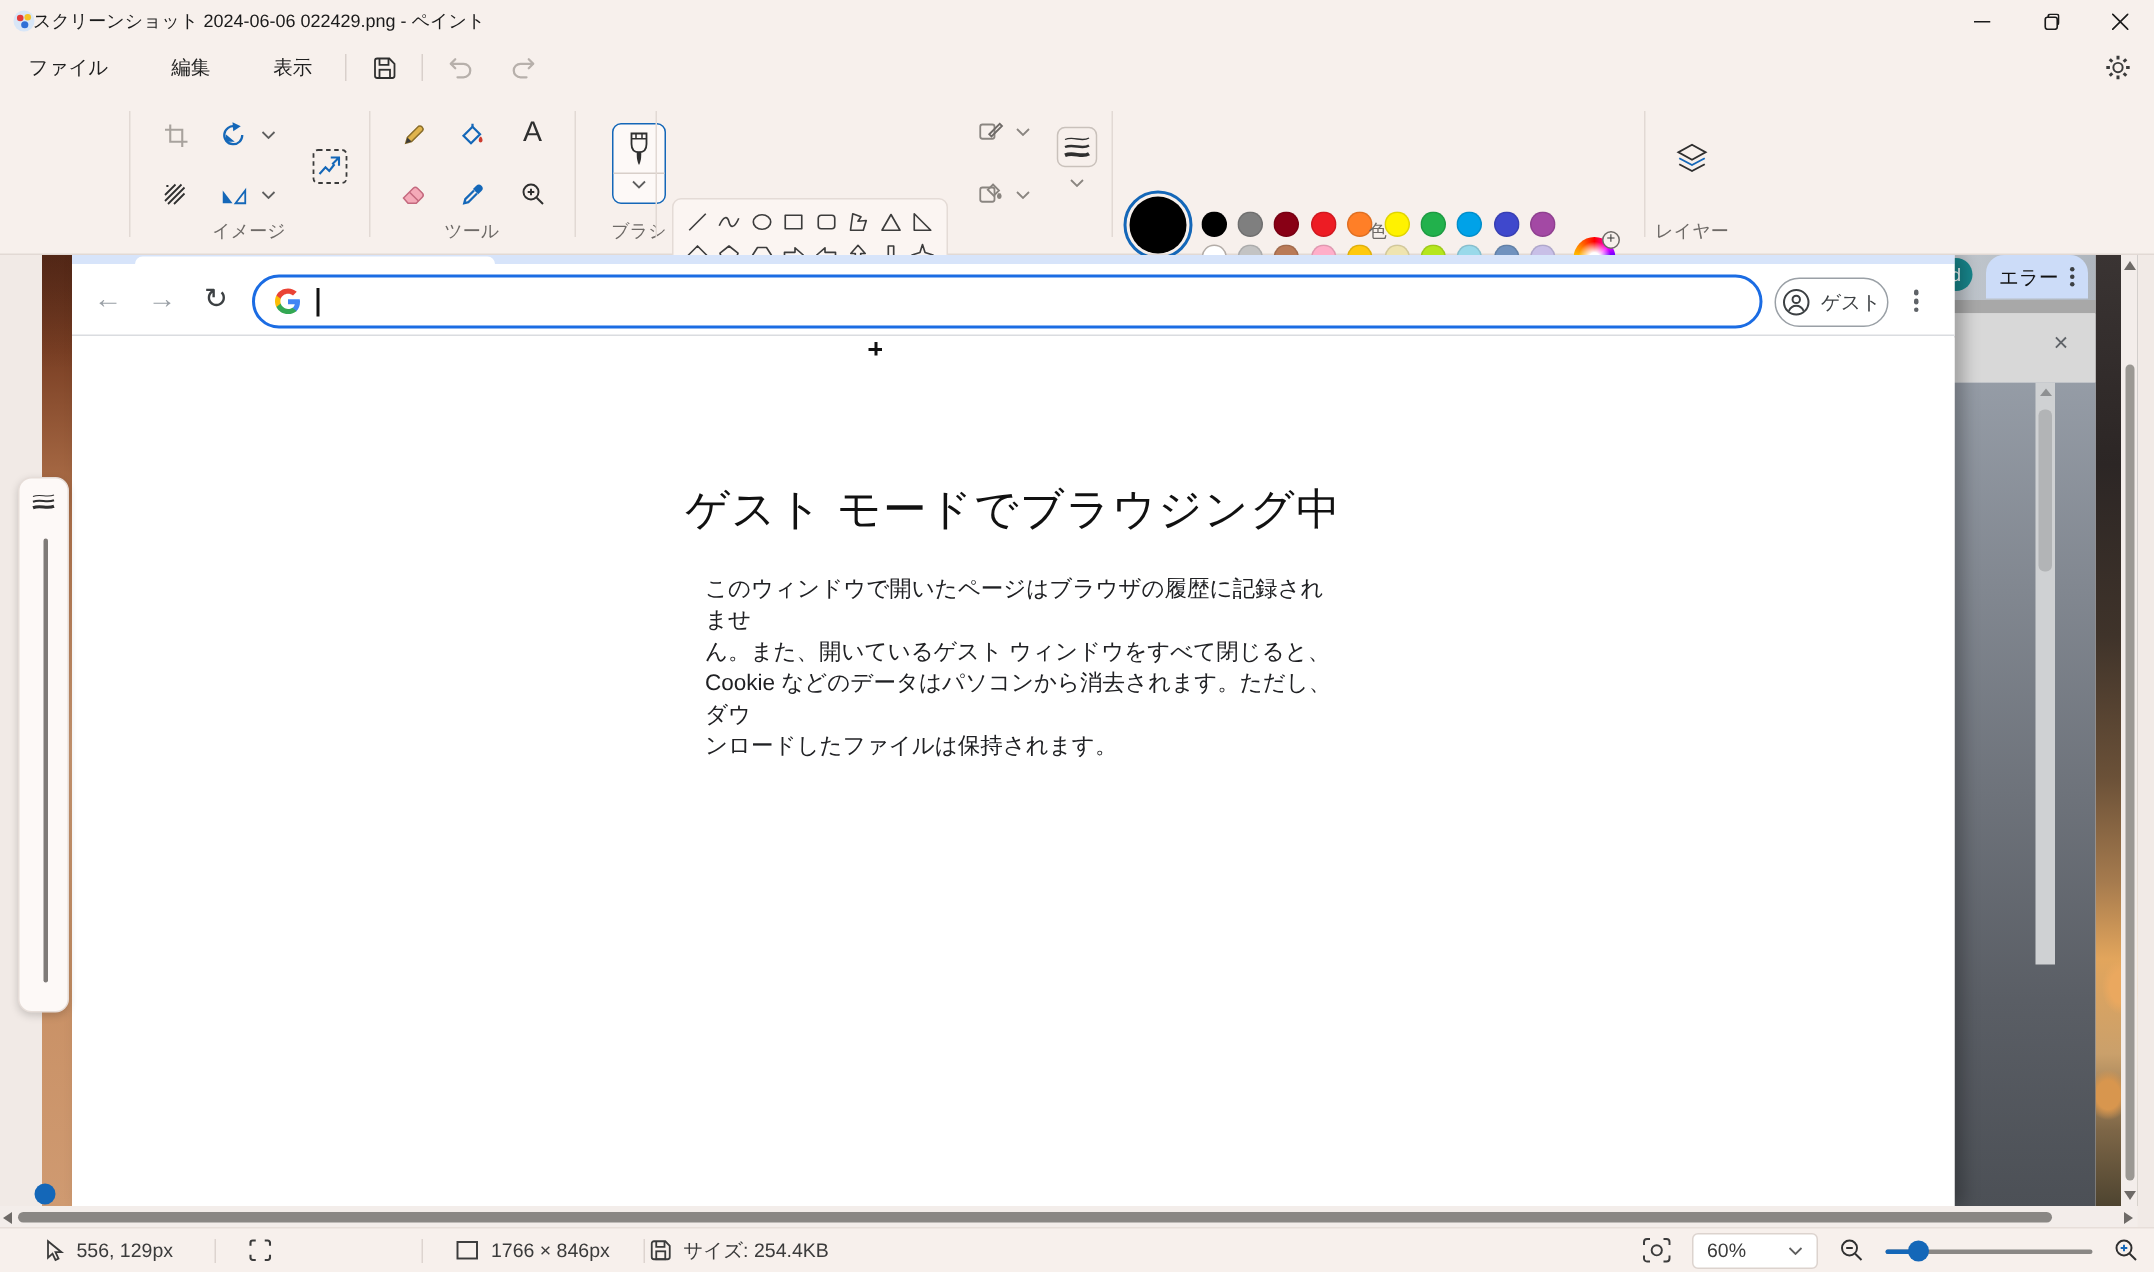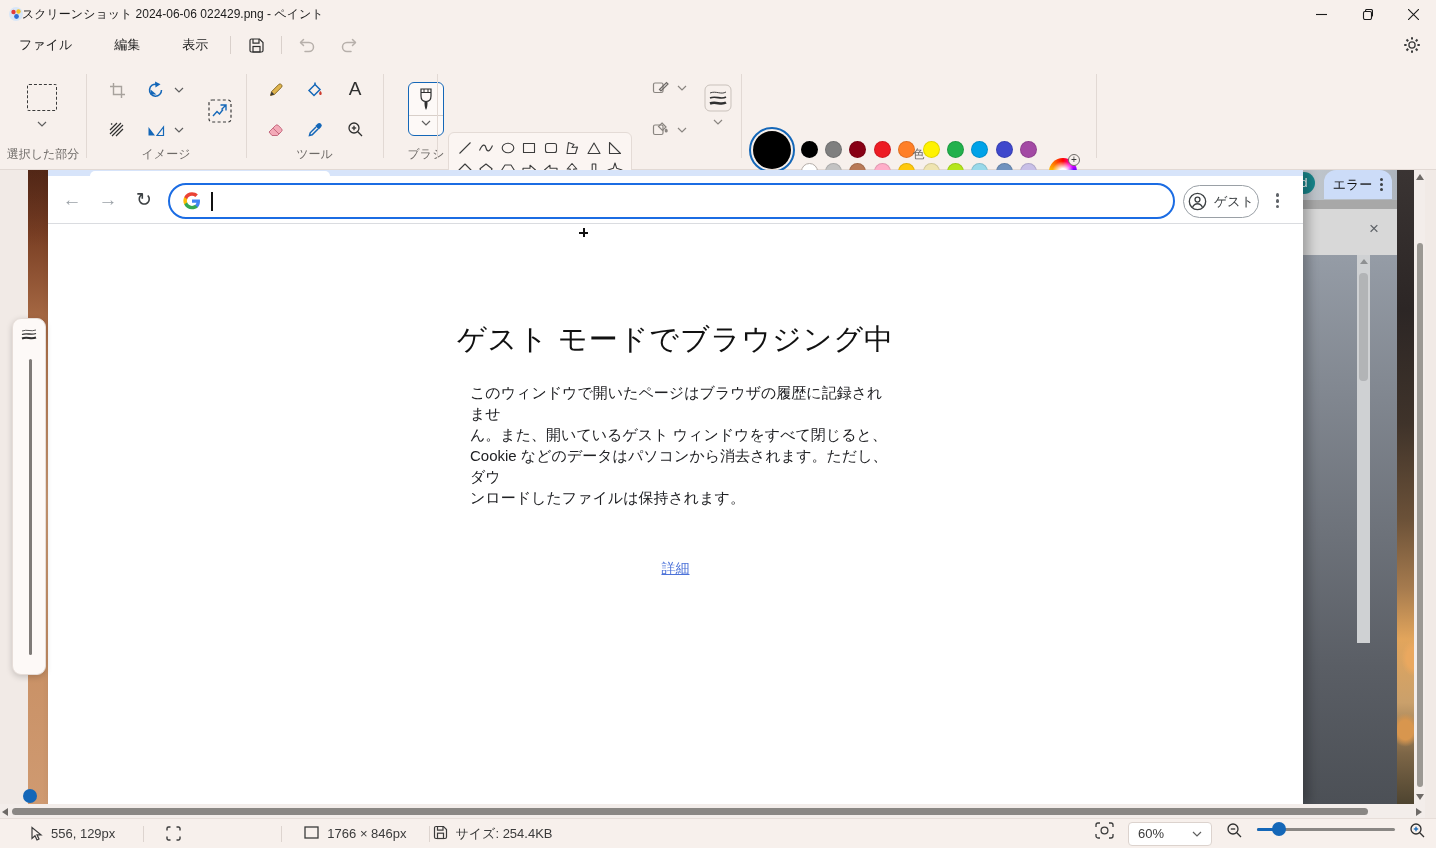--- a/index.html
+++ b/index.html
@@ -100,21 +100,21 @@
   #vscroll .thm { position:absolute; left:2.5px; top:73px; width:6px; height:544px; background:#9b9893; border-radius:3px; }
   .arr-u { width:0;height:0;border-left:4px solid transparent;border-right:4px solid transparent;border-bottom:6px solid #6e6a67; margin:4px auto 0; }
   .arr-d { width:0;height:0;border-left:4px solid transparent;border-right:4px solid transparent;border-top:6px solid #6e6a67; position:absolute; bottom:4px; left:1.5px; }
   #hscroll { position:absolute; left:0; top:634px; width:1425px; height:14px; background:#f3edea; }
   #hscroll .thm { position:absolute; left:12px; top:4px; width:1356px; height:7px; background:#8a8784; border-radius:3.5px; }
   .arr-l { position:absolute; left:2px; top:4px; width:0;height:0;border-top:4px solid transparent;border-bottom:4px solid transparent;border-right:6px solid #6e6a67; }
   .arr-r { position:absolute; right:3px; top:4px; width:0;height:0;border-top:4px solid transparent;border-bottom:4px solid transparent;border-left:6px solid #6e6a67; }
 
   
   #statusbar { position:absolute; left:0; top:818px; width:1436px; height:30px; background:#f7f0ec; border-top:1px solid #e7ded9; display:flex; align-items:center; font-size:13px; color:#3b3b3b; }
-  .sb-group { display:flex; align-items:flex-start; gap:8px; }
+  .sb-group { display:flex; align-items:center; gap:8px; }
   .sb-sep { width:1px; height:16px; background:#ddd4cf; }
   #zoom-box { width:84px; height:24px; background:#fff; border:1px solid #dcd3ce; border-radius:4px; display:flex; align-items:center; justify-content:space-between; padding:0 9px; font-size:13px; }
   #zoom-slider { position:relative; width:138px; height:14px; }
   #zoom-slider .track { position:absolute; left:0; top:6px; width:100%; height:3px; background:#8a8784; border-radius:2px; }
   #zoom-slider .fill { position:absolute; left:0; top:6px; width:22px; height:3px; background:#1467b8; border-radius:2px; }
   #zoom-slider .th { position:absolute; left:15px; top:0; width:14px; height:14px; background:#1467b8; border-radius:50%; }
 </style>
 </head>
 <body>
 
@@ -185,27 +185,20 @@
           <line x1="12.8" y1="12.8" x2="14.5" y2="14.5"></line>
           <line x1="3.5" y1="14.5" x2="5.2" y2="12.8"></line>
           <line x1="12.8" y1="5.2" x2="14.5" y2="3.5"></line>
         </g>
       </svg>
   </span>
 </div>
 
 <div id="ribbon">
 
-  <div class="rib-sec" style="left:0;width:86px">
-    <div class="abs" style="left:27px;top:22px;width:30px;height:27px;border:1.6px dashed #3a3a3a;border-radius:2px"></div>
-    <svg class="chev" style="left:37px;top:59px" width="10" height="6">
-        <path d="M1 1 L5 5 L9 1" fill="none" stroke="#5f5f5f" stroke-width="1.2"></path>
-      </svg>
-    <div class="rib-label">選択した部分</div>
-  </div>
   <div class="rib-sep" style="left:86px"></div>
 
   <div class="rib-sec" style="left:86px;width:160px">
     <div class="tool-btn" style="left:18px;top:15px">
       <svg width="17" height="17" fill="none" stroke="#a8a29d" stroke-width="1.4">
           <path d="M4.5 1 V12.5 H16"></path>
           <path d="M1 4.5 H12.5 V16"></path>
         </svg>
     </div>
     <div class="tool-btn" style="left:57px;top:15px">
@@ -485,20 +478,30 @@
         <span class="swatch" style="background: rgb(253, 251, 250); border: 1px solid rgb(189, 182, 177);"></span>
         <span class="swatch" style="background: rgb(253, 251, 250); border: 1px solid rgb(189, 182, 177);"></span>
         <span class="swatch" style="background: rgb(253, 251, 250); border: 1px solid rgb(189, 182, 177);"></span>
       </div>
     <div id="color-wheel" style="left:308px"></div>
     <div id="wheel-plus" style="left:327px">+</div>
     <div class="rib-label">色</div>
   </div>
   <div class="rib-sep" style="left:1096px"></div>
 
+  <div class="rib-sec" style="left:1096px;width:64px">
+    <div class="tool-btn" style="left:16px;top:28px;width:32px;height:32px">
+      <svg width="24" height="24" fill="none" stroke-width="1.3">
+          <path d="M12 2.5 L21 7.5 L12 12.5 L3 7.5 Z" stroke="#2f2f2f"></path>
+          <path d="M3.5 11.5 L12 16 L20.5 11.5" stroke="#1467b8"></path>
+          <path d="M3.5 15.5 L12 20 L20.5 15.5" stroke="#2f2f2f"></path>
+        </svg>
+    </div>
+    <div class="rib-label">レイヤー</div>
+  </div>
 </div>
 
 <div id="canvas-area">
   <div id="image">
     <div class="desk-left"></div>
     <div class="desk-right"></div>
 
     <div id="error-win">
       <div id="error-tabstrip"></div>
       <div id="error-favicon">d</div>
@@ -551,21 +554,20 @@
             <i></i>
           </span>
       </div>
       <div id="page">
         <div id="crosshair"></div>
         <div id="guest-heading">ゲスト モードでブラウジング中</div>
         <div id="guest-body">このウィンドウで開いたページはブラウザの履歴に記録されませ
 ん。また、開いているゲスト ウィンドウをすべて閉じると、
 Cookie などのデータはパソコンから消去されます。ただし、ダウ
 ンロードしたファイルは保持されます。</div>
-        <div id="guest-link"><a href="#">詳細</a></div>
       </div>
     </div>
 
     <div id="vscroll">
       <div class="arr-u"></div>
       <div class="thm"></div>
       <div class="arr-d"></div>
     </div>
   </div>
 

